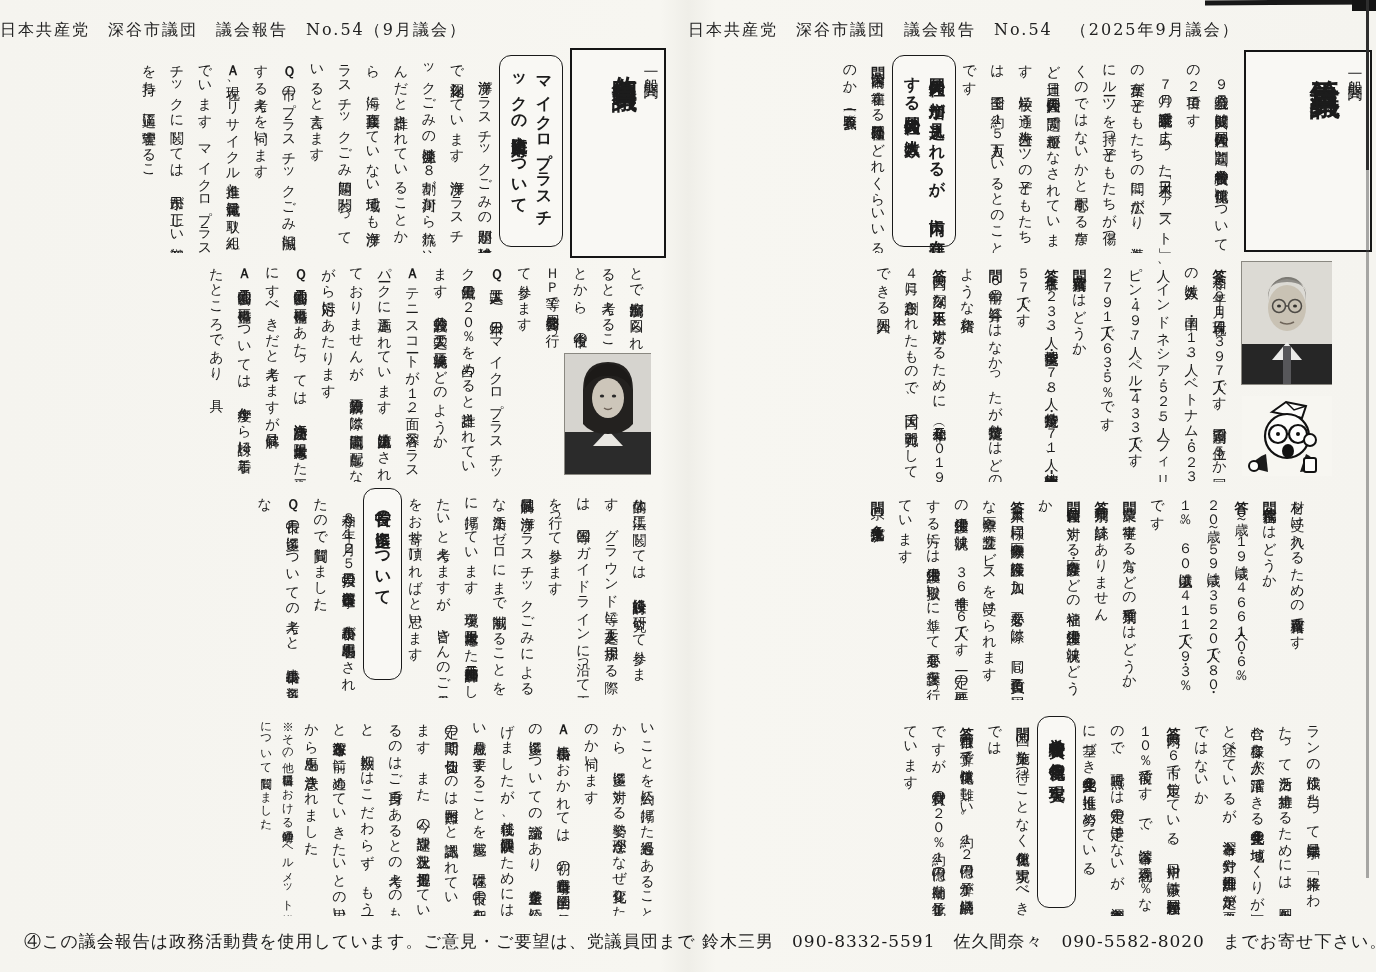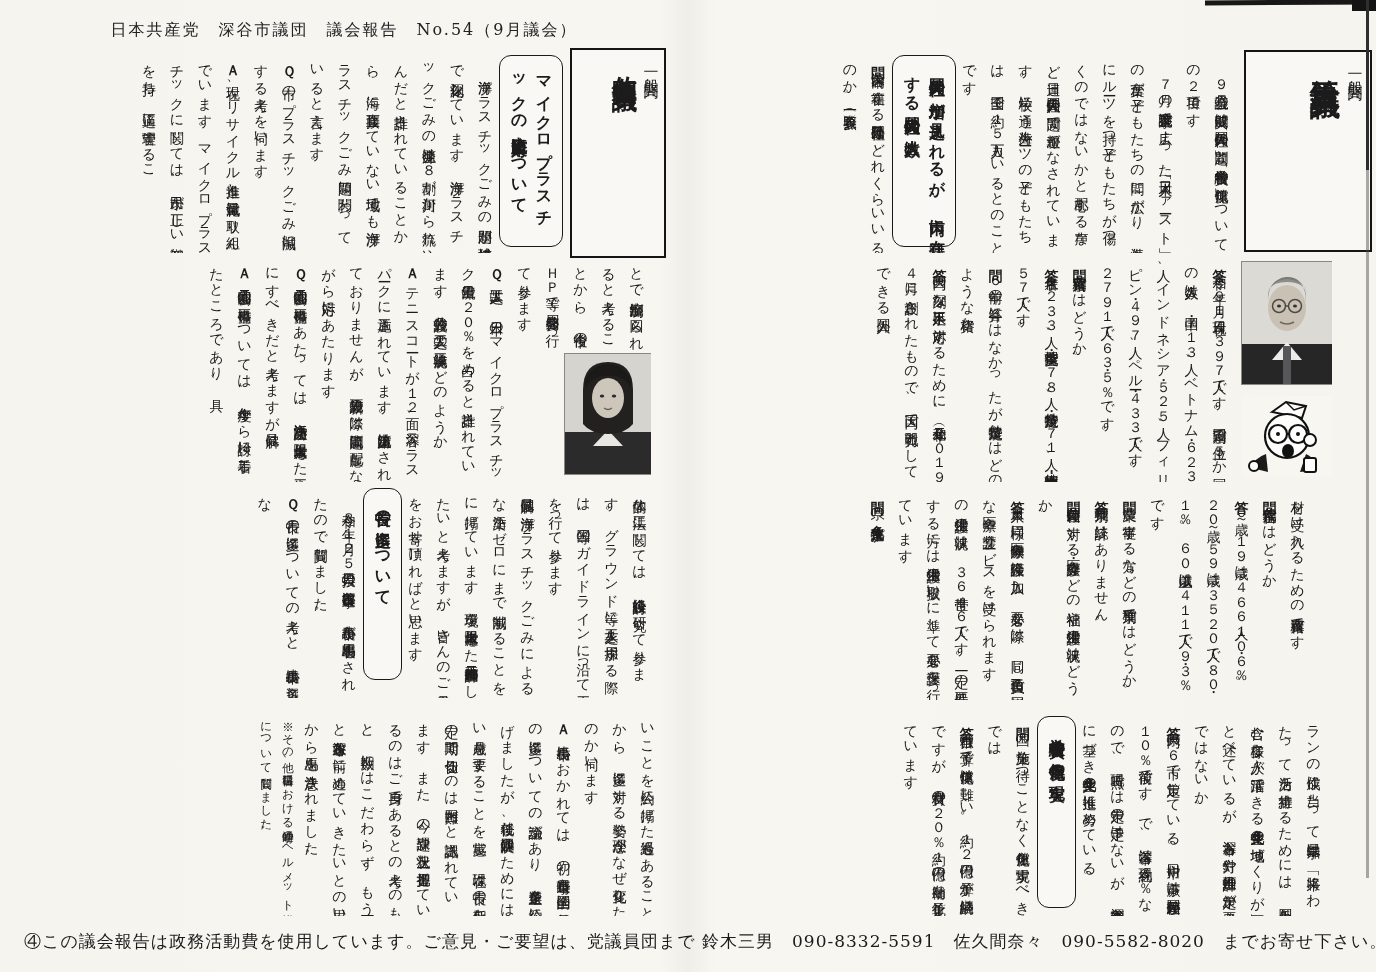--- a/index.html
+++ b/index.html
@@ -14,21 +14,21 @@
     width: 1376px; height: 972px;
     background: linear-gradient(90deg, #f5f4ef 0%, #f7f6f1 48%, #efeee8 50%, #f7f6f1 52%, #f5f4ef 100%);
     color: #1c1c1c;
   }
   .page { position: absolute; top: 0; width: 688px; height: 972px; }
   #page-left  { left: 0; }
   #page-right { left: 688px; }
 
   .page-header {
     position: absolute; top: 20px; left: 0; width: 100%;
-    text-align: center;
+    text-align: left;
     font-size: 16px; letter-spacing: 2px; color: #222;
     white-space: nowrap;
   }
 
   
   .band {
     position: absolute;
     writing-mode: vertical-rl;
     font-size: 14px;
     line-height: 2.0;
@@ -169,20 +169,21 @@
     <div class="band" style="left:6px; top:714px; width:656px; height:202px;">
         <p class="para">いことを公約に掲げた経過もあることから、多選に対する姿勢、理念がなぜ変化したのか伺います。</p>
         <p class="para"><strong class="lbl">Ａ</strong>小島市長におかれては、初の市長選挙時、全国的に首長の多選についての議論があり、多選禁止を公約に掲げましたが、就任後、課題解決のためには長い歳月を要することを実感し、現在は市長の任期を一定の期間で仕切るのは困難だと認識されています。また、今の課題や状況を一番把握しているのはご自身であるとの考えのもと、期数にはこだわらず、もう一度皆様と深谷市政を前に進めていきたいとの思いから出馬を決意されました。</p>
         <p class="para small">※その他、猛暑日における通学時のヘルメット対応について質問しました。</p>
       </div>
 
     <div class="page-footer">④この議会報告は政務活動費を使用しています。ご意見・ご要望は、党議員団まで</div>
   </div>
 
   <div class="page" id="page-right">
+    <div class="page-header">日本共産党　深谷市議団　議会報告　No.54　（2025年9月議会）</div>
 
     <div class="title-box" id="suzuki-title">
       <span class="kicker">一般質問</span>
       <span class="member-name">鈴木三男議員</span>
     </div>
 
     <div class="band" style="left:8px; top:55px; width:540px; height:198px;">
         <p class="para">　９月議会の一般質問は「外国人住民の問題」と「学校給食費の無償化」についての２項目です。</p>
         <p class="para">　７月の参議院選挙で広まった「日本人ファースト」の言葉が子どもたちの間に広がり、海外にルーツを持つ子どもたちが傷つくのではないかと心配する声など連日、外国人住民の問題で報道がなされています。学校に通う海外ルーツの子どもたちは、全国で約１５万人もいるとのことです。</p>
         <p class="para box">外国人住民の増加が見込まれるが、市内に在籍する外国人住民の人数は</p>

